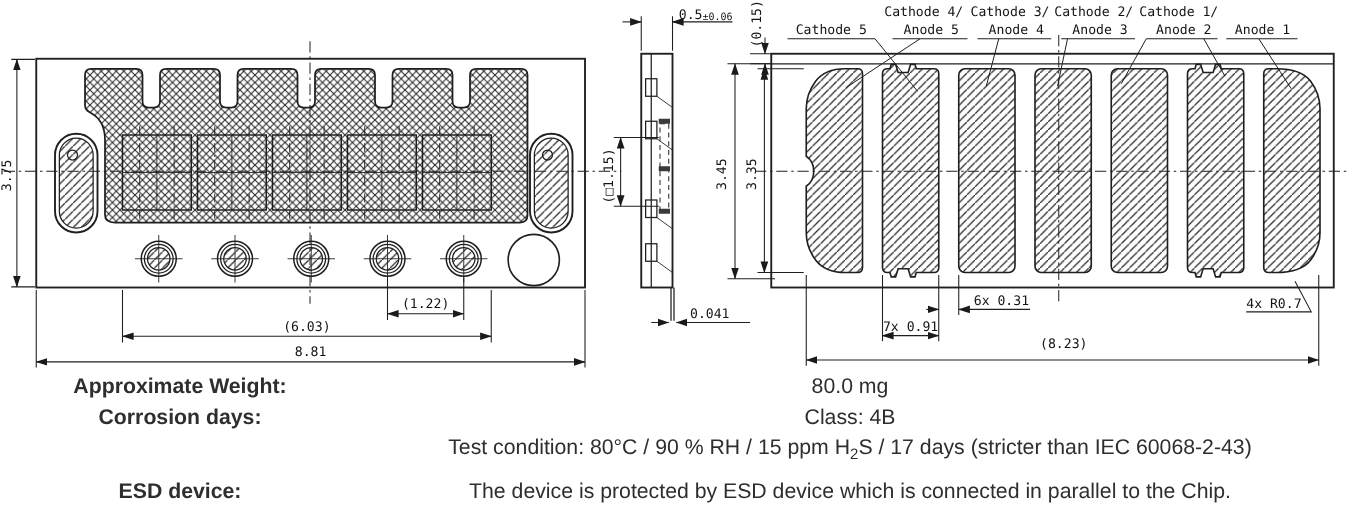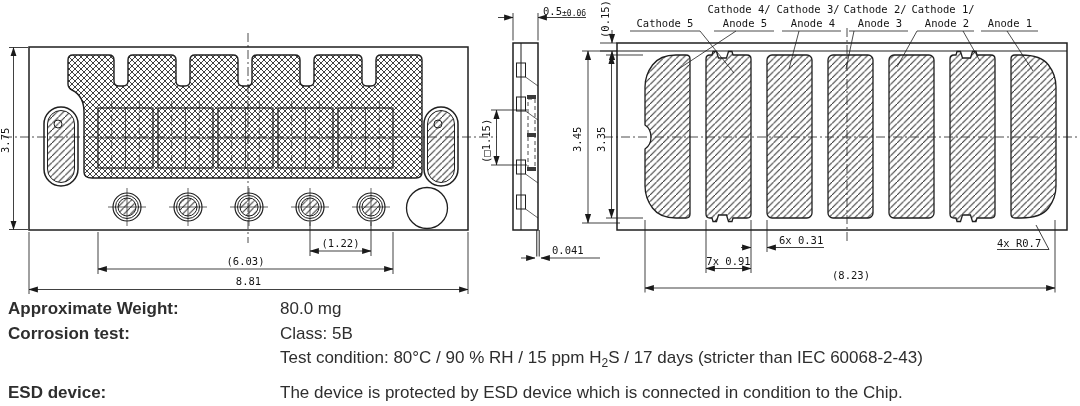--- a/index.html
+++ b/index.html
@@ -11,21 +11,21 @@
   .w10{stroke-width:1;}   .w07{stroke-width:0.7;}
   .cl {stroke:#1f1f1f;stroke-width:0.8;stroke-dasharray:9 3 2 3;fill:none;}
   .cl7{stroke:#1f1f1f;stroke-width:0.7;stroke-dasharray:7 2.5 1.5 2.5;fill:none;}
   .dim{stroke:#1f1f1f;stroke-width:0.85;fill:none;}
   .ldr{stroke:#1f1f1f;stroke-width:0.8;fill:none;}
   .dtxt{font:10.5px "DejaVu Sans Mono",monospace;fill:#141414;}
   .dtxts{font:8px "DejaVu Sans Mono",monospace;fill:#141414;}
   .pad{fill:url(#h45);stroke:#1f1f1f;stroke-width:1.3;}
   .capin{fill:url(#h45);stroke:#1f1f1f;stroke-width:1;}
   .dash{stroke:#1f1f1f;stroke-width:0.8;stroke-dasharray:4 3;fill:none;}
-  .specs{position:absolute;left:0;top:297px;width:1080px;font-size:17px;color:#2e2e2e;}
+  .specs{position:absolute;left:0;top:297px;width:1080px;font-size:17px;color:#2e2e2e;text-align:center;}
   .srow{display:flex;line-height:24.5px;}
   .sl{width:272px;padding-left:8px;font-weight:700;flex:none;}
   .sv{flex:1;}
   .esd{margin-top:10px;}
   .sv sub{font-size:12px;line-height:0;}
 </style>
 </head>
 <body>
 
 <div id="stage">
@@ -224,26 +224,26 @@
     <path class="dim" d="M997,249.5 H1049 L1036,225"></path>
   </g>
 </svg>
 
 <div class="specs">
   <div class="srow">
     <div class="sl">Approximate Weight:</div>
     <div class="sv">80.0 mg</div>
   </div>
   <div class="srow">
-    <div class="sl">Corrosion test:</div>
-    <div class="sv">Class: 5B</div>
+    <div class="sl">Corrosion days:</div>
+    <div class="sv">Class: 4B</div>
   </div>
   <div class="srow">
     <div class="sl"></div>
     <div class="sv"><span>Test condition: 80°C / 90 % RH / 15 ppm H</span><sub>2</sub><span>S / 17 days (stricter than IEC  60068-2-43)</span></div>
   </div>
   <div class="srow esd">
     <div class="sl">ESD device:</div>
-    <div class="sv">The device is protected by ESD device which is connected in condition to the Chip.</div>
+    <div class="sv">The device is protected by ESD device which is connected in parallel to the Chip.</div>
   </div>
 </div>
 
 </div>
 
 </body></html>

